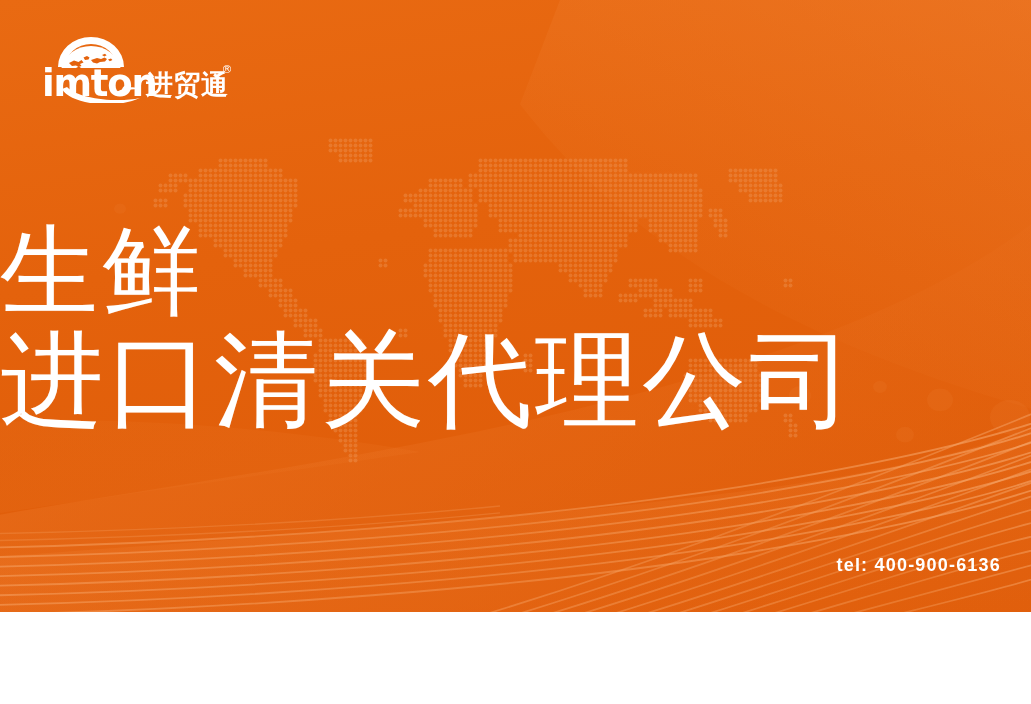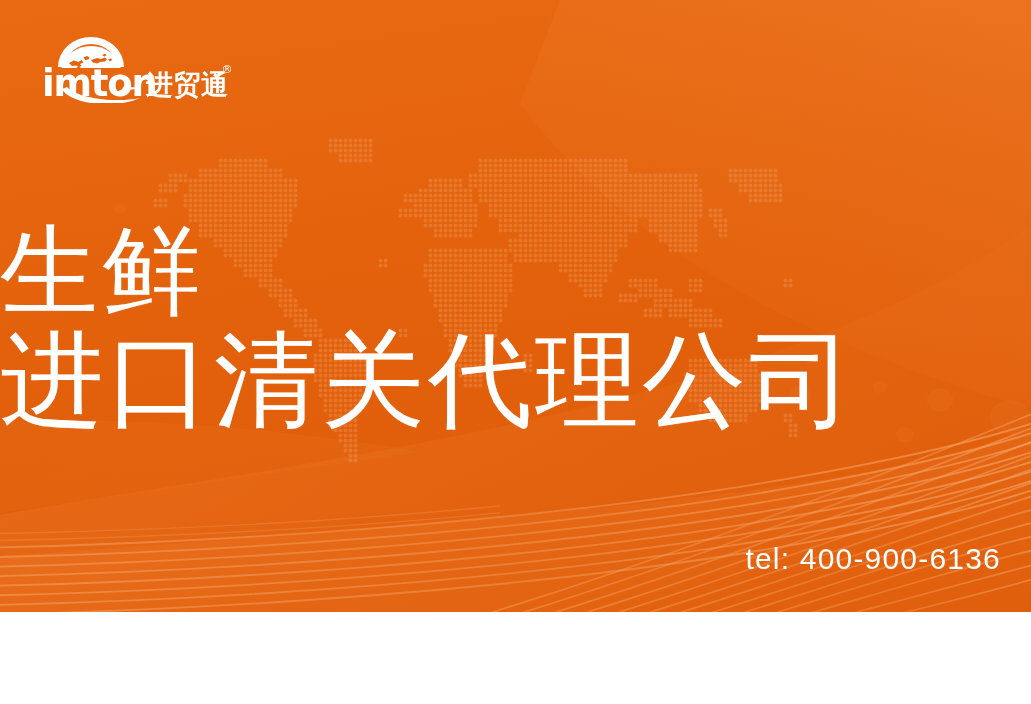--- a/index.html
+++ b/index.html
@@ -74,22 +74,22 @@
     font-family: Liberation Mono, monospace;
     text-shadow: 0 0 1px rgba(255,255,255,0.25);
   }
 
   
   #tel {
     position: absolute;
     right: 30px;
     bottom: 36px;
     color: #ffffff;
-    font-size: 30px;
-    font-weight: 400;
+    font-size: 18px;
+    font-weight: 700;
     letter-spacing: 1.2px;
     font-family: "Liberation Sans", "DejaVu Sans", sans-serif;
     white-space: nowrap;
   }
 </style>
 </head>
 <body>
 
 <div id="poster">
 

